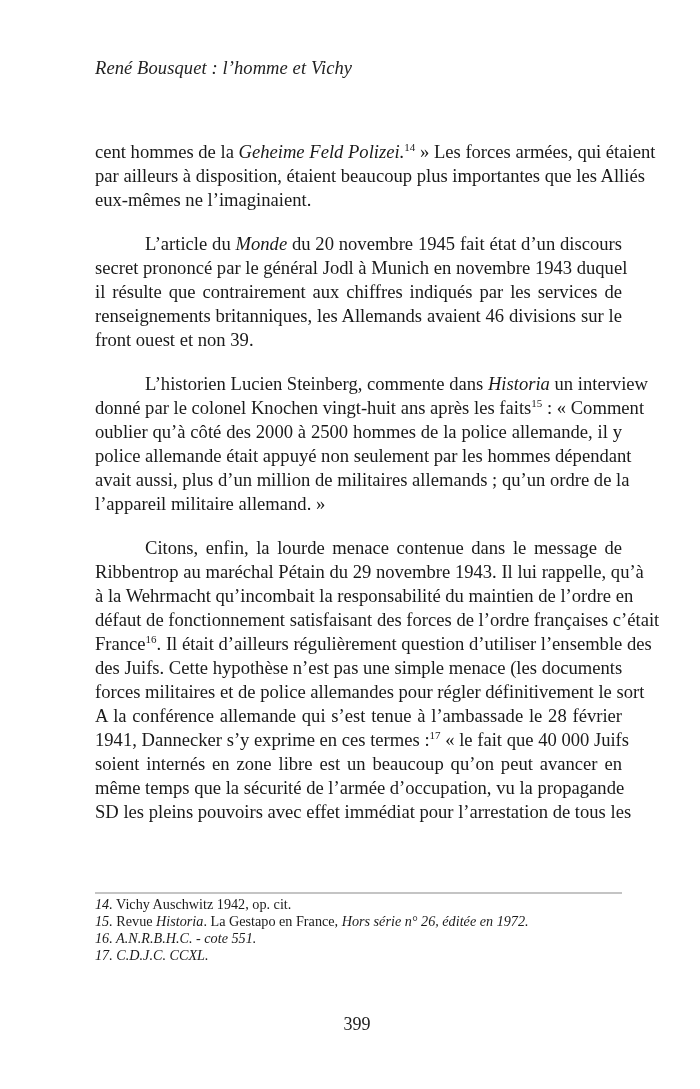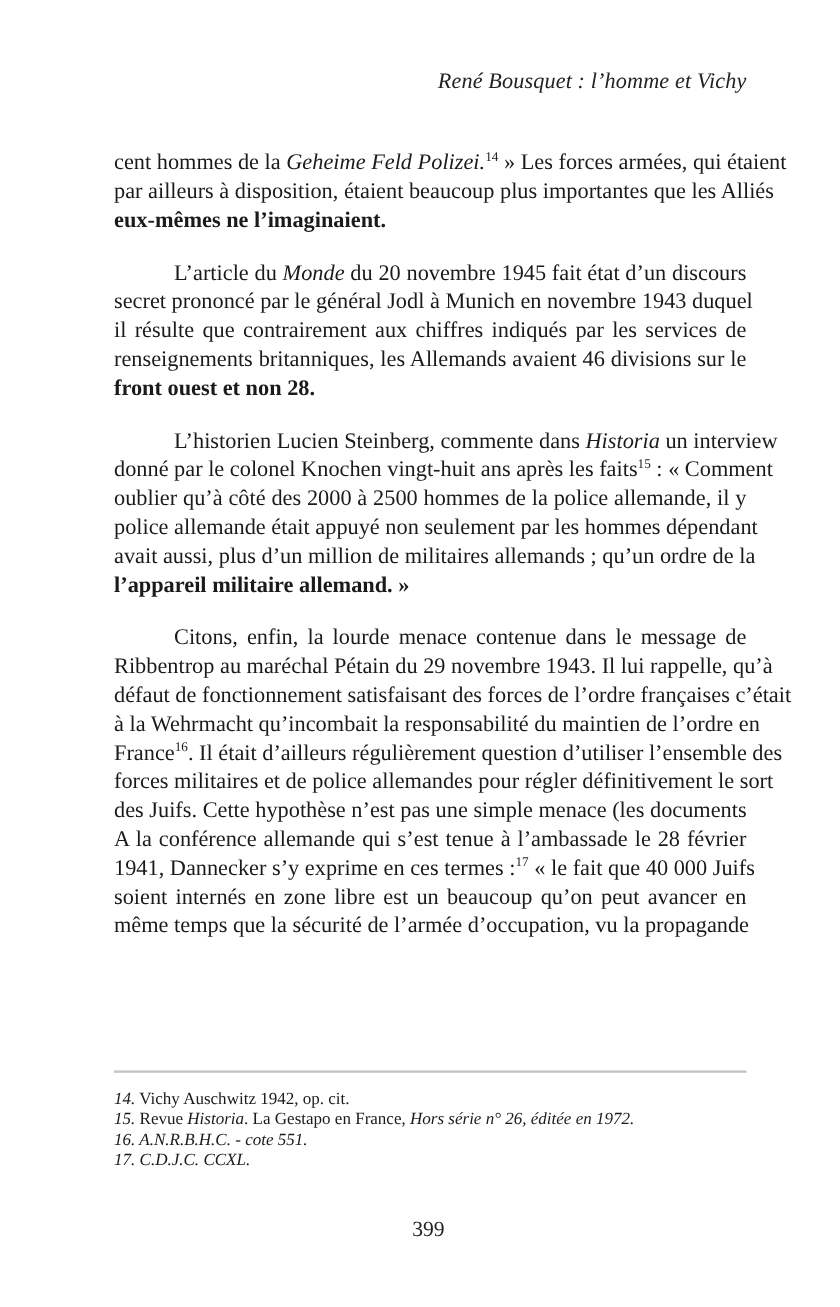--- a/index.html
+++ b/index.html
@@ -18,45 +18,44 @@
   .page {
     position: absolute;
     left: 0; top: 0;
     width: 700px; height: 1089px;
   }
   .running-head {
     position: absolute;
     top: 58px;
     left: 95px;
     width: 527px;
-    text-align: right;
+    text-align: left;
     font-style: italic;
     font-size: 18.5px;
     letter-spacing: 0.1px;
     color: #222;
   }
   .body-text {
     position: absolute;
     left: 95px;
-    top: 124px;
+    top: 140px;
     width: 527px;
     font-size: 18.6px;
   }
   .line {
     display: block;
     height: 24px;
     line-height: 24px;
     white-space: nowrap;
     text-align: justify;
     text-align-last: justify;
     overflow: visible;
   }
   .line.last {
     text-align-last: left;
-    font-weight: bold;
   }
   .line.indent {
     padding-left: 50px;
   }
   .para-gap {
     display: block;
     height: 20px;
   }
   .line .i { font-style: italic; }
   .line sup, .fn sup {
@@ -71,21 +70,20 @@
     width: 527px;
     height: 2px;
     background: #c4c4c4;
   }
   .footnotes {
     position: absolute;
     left: 95px;
     top: 896px;
     width: 527px;
     font-size: 14.2px;
-    margin-top: 12px;
   }
   .fn {
     display: block;
     height: 17px;
     line-height: 17px;
     white-space: nowrap;
   }
   .fn .i { font-style: italic; }
   .folio {
     position: absolute;
@@ -108,44 +106,45 @@
         <span class="line"><span>cent hommes de la </span><span class="i">Geheime Feld Polizei.</span><sup>14</sup><span> » Les forces armées, qui étaient</span></span>
         <span class="line"><span>par ailleurs à disposition, étaient beaucoup plus importantes que les Alliés</span></span>
         <span class="line last"><span>eux-mêmes ne l’imaginaient.</span></span>
       </div>
       <span class="para-gap"></span>
       <div>
         <span class="line indent"><span>L’article du </span><span class="i">Monde</span><span> du 20 novembre 1945 fait état d’un discours</span></span>
         <span class="line"><span>secret prononcé par le général Jodl à Munich en novembre 1943 duquel</span></span>
         <span class="line"><span>il résulte que contrairement aux chiffres indiqués par les services de</span></span>
         <span class="line"><span>renseignements britanniques, les Allemands avaient 46 divisions sur le</span></span>
-        <span class="line last"><span>front ouest et non 28.</span></span>
+        <span class="line last"><span>front ouest et non 39.</span></span>
       </div>
       <span class="para-gap"></span>
       <div>
         <span class="line indent"><span>L’historien Lucien Steinberg, commente dans </span><span class="i">Historia</span><span> un interview</span></span>
         <span class="line"><span>donné par le colonel Knochen vingt-huit ans après les faits</span><sup>15</sup><span> : « Comment</span></span>
         <span class="line"><span>oublier qu’à côté des 2000 à 2500 hommes de la police allemande, il y</span></span>
         <span class="line"><span>police allemande était appuyé non seulement par les hommes dépendant</span></span>
         <span class="line"><span>avait aussi, plus d’un million de militaires allemands ; qu’un ordre de la</span></span>
         <span class="line last"><span>l’appareil militaire allemand. »</span></span>
       </div>
       <span class="para-gap"></span>
       <div>
         <span class="line indent"><span>Citons, enfin, la lourde menace contenue dans le message de</span></span>
         <span class="line"><span>Ribbentrop au maréchal Pétain du 29 novembre 1943. Il lui rappelle, qu’à</span></span>
+        <span class="line"><span>à la Wehrmacht qu’incombait la responsabilité du maintien de l’ordre en</span></span>
         <span class="line"><span>défaut de fonctionnement satisfaisant des forces de l’ordre françaises c’était</span></span>
-        <span class="line"><span>à la Wehrmacht qu’incombait la responsabilité du maintien de l’ordre en</span></span>
         <span class="line"><span>France</span><sup>16</sup><span>. Il était d’ailleurs régulièrement question d’utiliser l’ensemble des</span></span>
+        <span class="line"><span>des Juifs. Cette hypothèse n’est pas une simple menace (les documents</span></span>
         <span class="line"><span>forces militaires et de police allemandes pour régler définitivement le sort</span></span>
-        <span class="line"><span>des Juifs. Cette hypothèse n’est pas une simple menace (les documents</span></span>
         <span class="line"><span>A la conférence allemande qui s’est tenue à l’ambassade le 28 février</span></span>
         <span class="line"><span>1941, Dannecker s’y exprime en ces termes :</span><sup>17</sup><span> « le fait que 40 000 Juifs</span></span>
         <span class="line"><span>soient internés en zone libre est un beaucoup qu’on peut avancer en</span></span>
         <span class="line"><span>même temps que la sécurité de l’armée d’occupation, vu la propagande</span></span>
+        <span class="line"><span>SD les pleins pouvoirs avec effet immédiat pour l’arrestation de tous les</span></span>
       </div>
     </div>
 
   <div class="fn-rule"></div>
 
   <div class="footnotes" id="footnotes">
       <span class="fn"><span class="i">14.</span><span> Vichy Auschwitz 1942, op. cit.</span></span>
       <span class="fn"><span class="i">15.</span><span> Revue </span><span class="i">Historia</span><span>. La Gestapo en France, </span><span class="i">Hors série n° 26, éditée en 1972.</span></span>
       <span class="fn"><span class="i">16. A.N.R.B.H.C. - cote 551.</span></span>
       <span class="fn"><span class="i">17. C.D.J.C. CCXL.</span></span>

